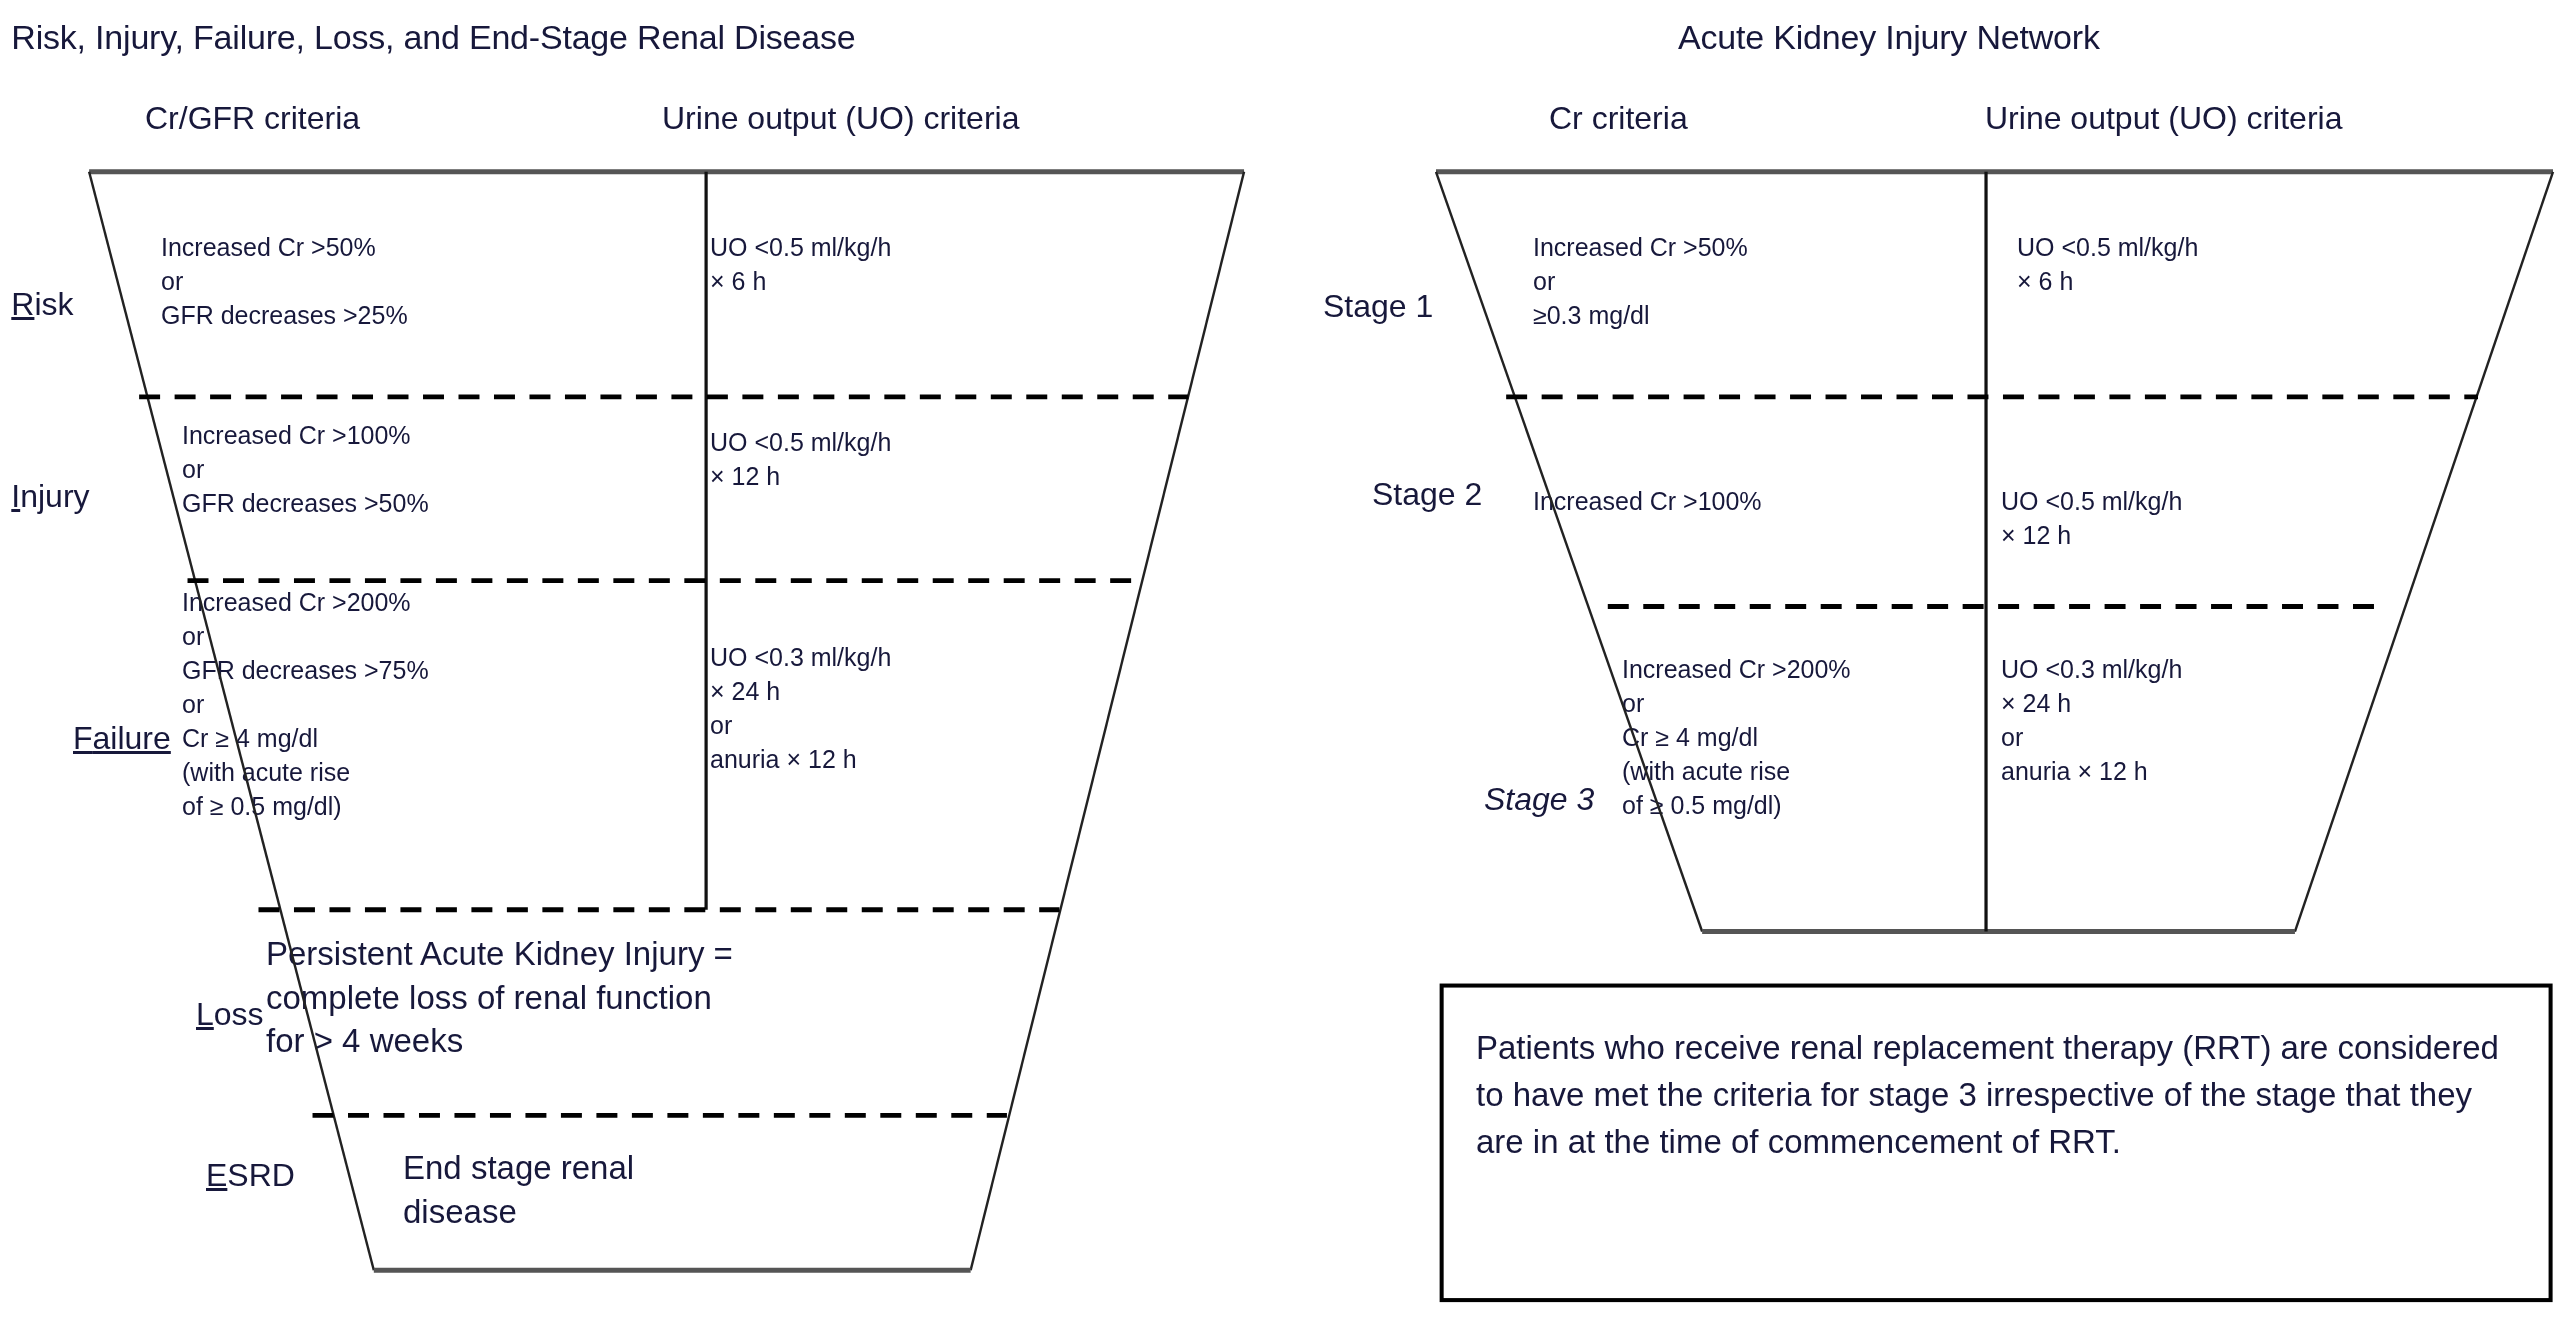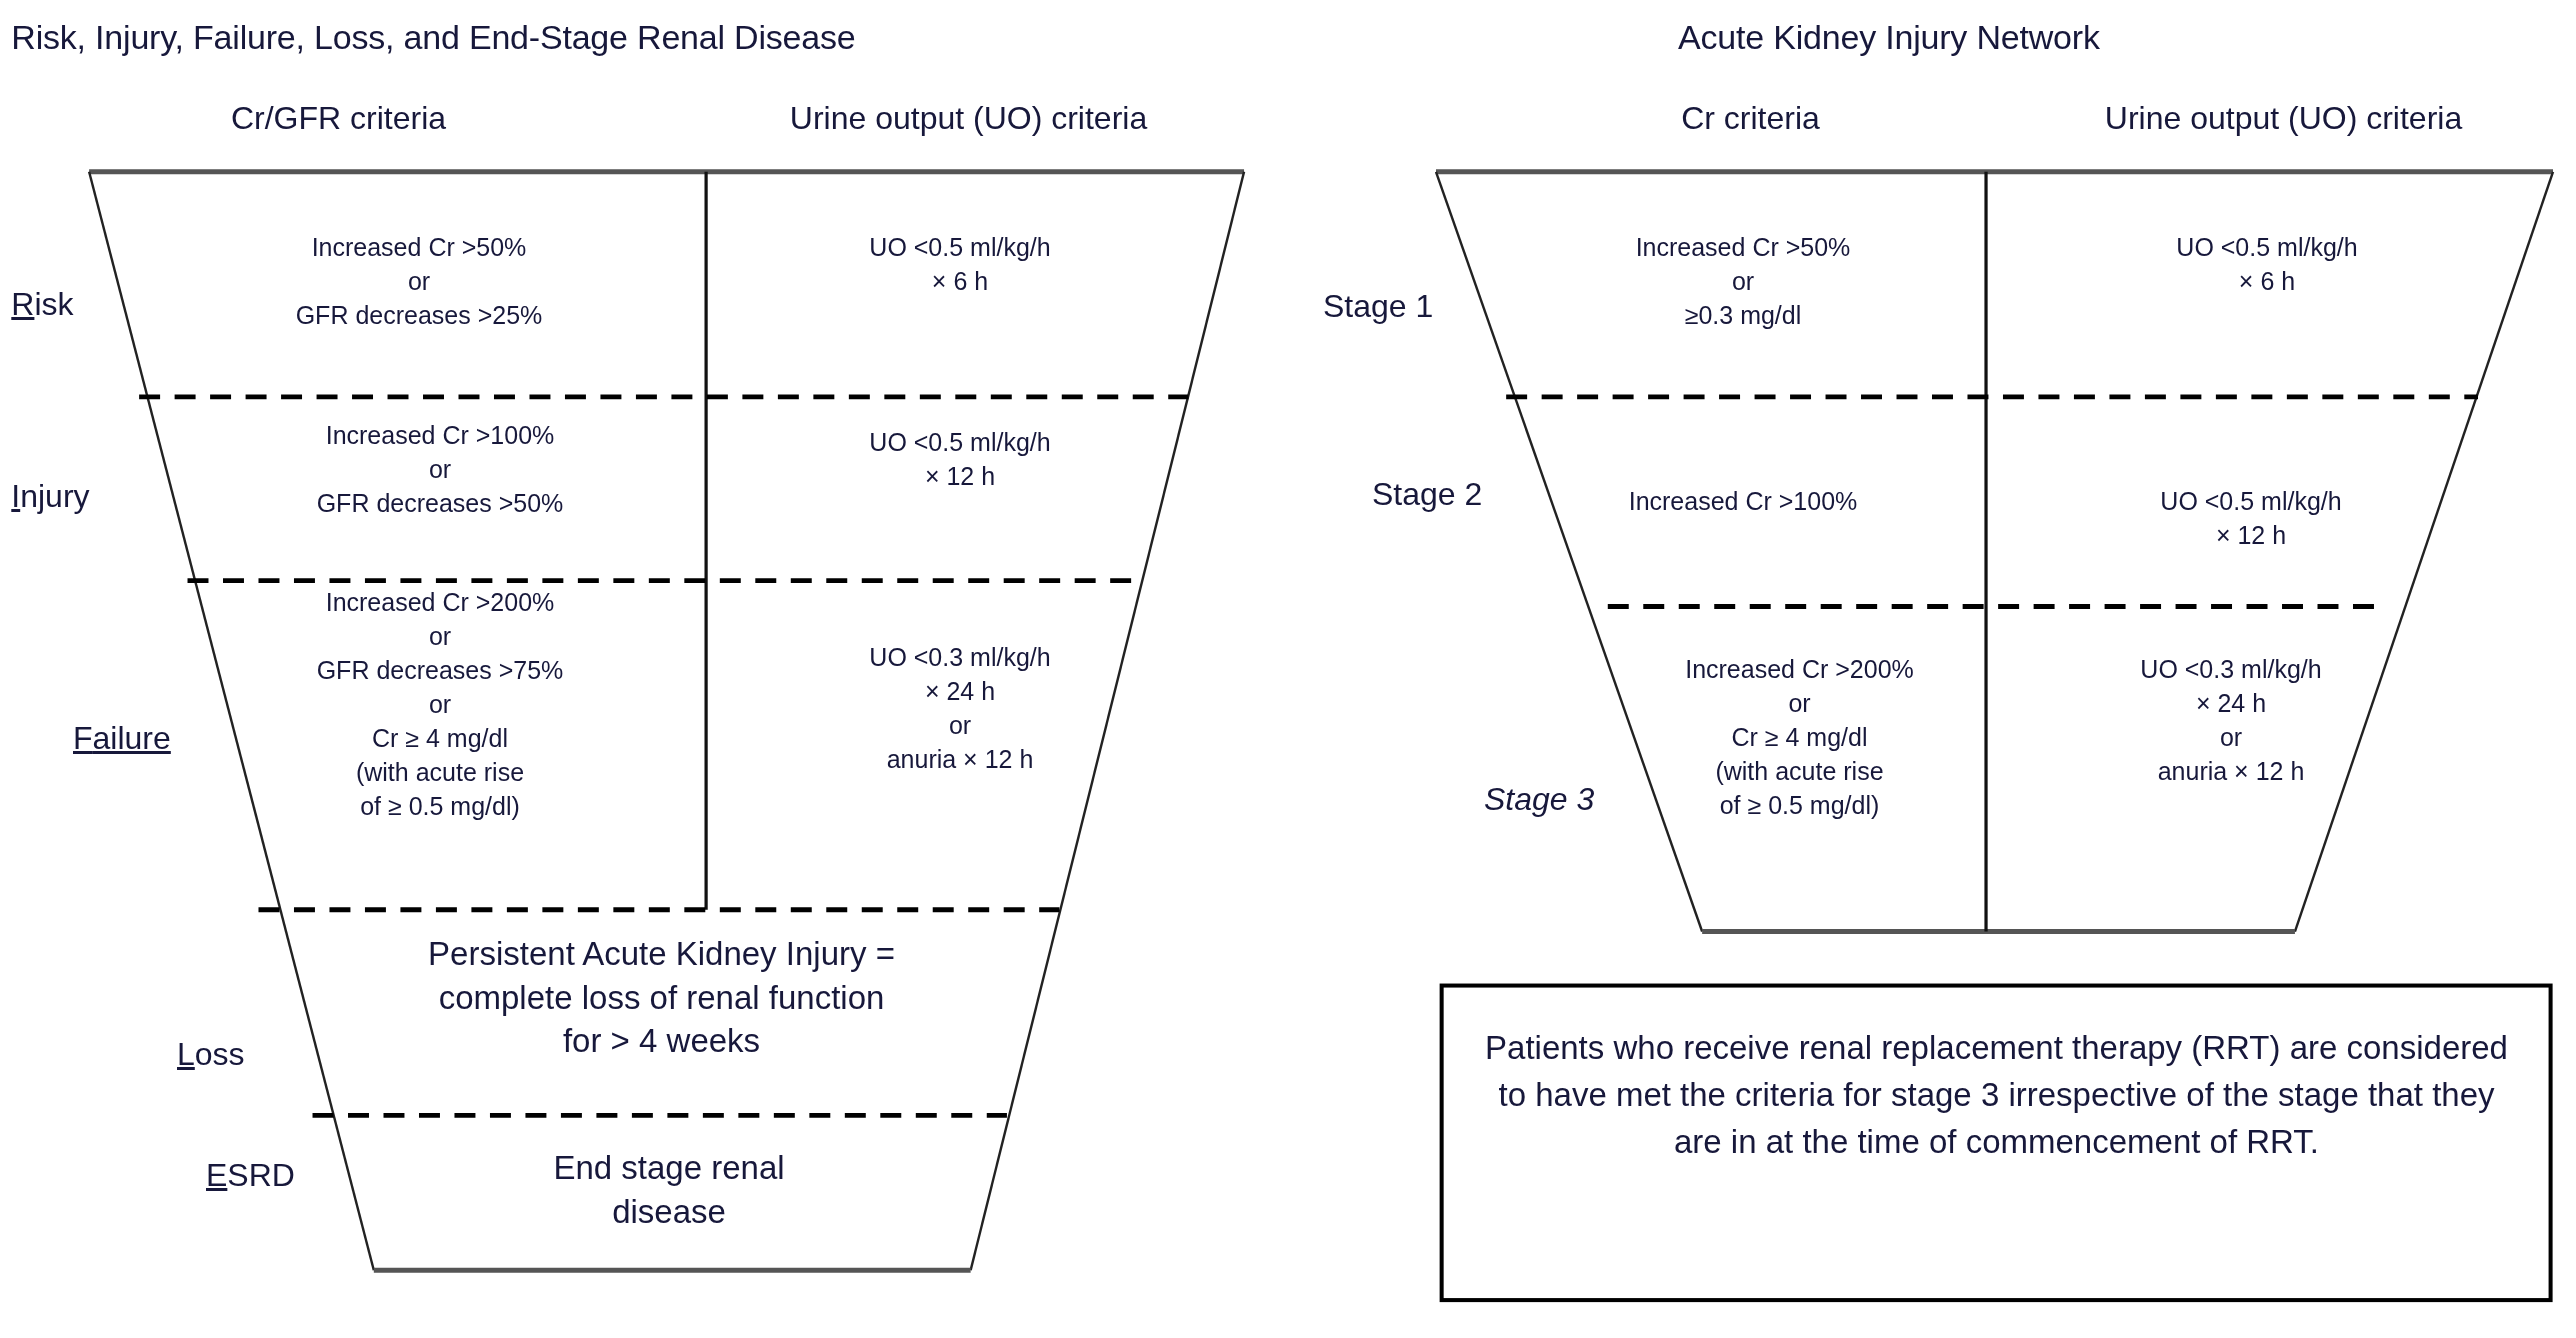--- a/index.html
+++ b/index.html
@@ -53,21 +53,21 @@
     stroke-width: 5;
     fill: none;
   }
 
   .txt {
     position: absolute;
     color: #17183b;
     line-height: 1.30;
     white-space: pre-line;
   }
-  .center { text-align: center; }
+  .center { }
   .diagram-title {
     font-size: 34px;
     letter-spacing: -0.2px;
   }
   .col-head {
     font-size: 32px;
   }
   .stage-label {
     font-size: 32px;
   }
@@ -95,21 +95,21 @@
   <div class="txt col-head center" style="left:145px; top:98px; width:387px;">Cr/GFR criteria</div>
 
   <div class="txt col-head center" style="left:662px; top:98px; width:613px;">Urine output (UO) criteria</div>
 
   <div class="txt stage-label" style="left:11.3px; top:284px;"><span class="ul">R</span><span>isk</span></div>
 
   <div class="txt stage-label" style="left:11.3px; top:476px;"><span class="ul">I</span><span>njury</span></div>
 
   <div class="txt stage-label" style="left:73px; top:718px;text-decoration:underline;"><span class="ul">F</span><span>ailure</span></div>
 
-  <div class="txt stage-label" style="left:177px; top:994px;margin-top:40px;"><span class="ul">L</span><span>oss</span></div>
+  <div class="txt stage-label" style="left:196px; top:994px;"><span class="ul">L</span><span>oss</span></div>
 
   <div class="txt stage-label" style="left:206px; top:1155px;"><span class="ul">E</span><span>SRD</span></div>
 
   <div class="txt cell-text center" style="left:161px; top:230px; width:516px;">Increased Cr &gt;50%
 or
 GFR decreases &gt;25%</div>
   <div class="txt cell-text center" style="left:710px; top:230px; width:500px;">UO &lt;0.5 ml/kg/h
 × 6 h</div>
 
   <div class="txt cell-text center" style="left:182px; top:418px; width:516px;">Increased Cr &gt;100%

